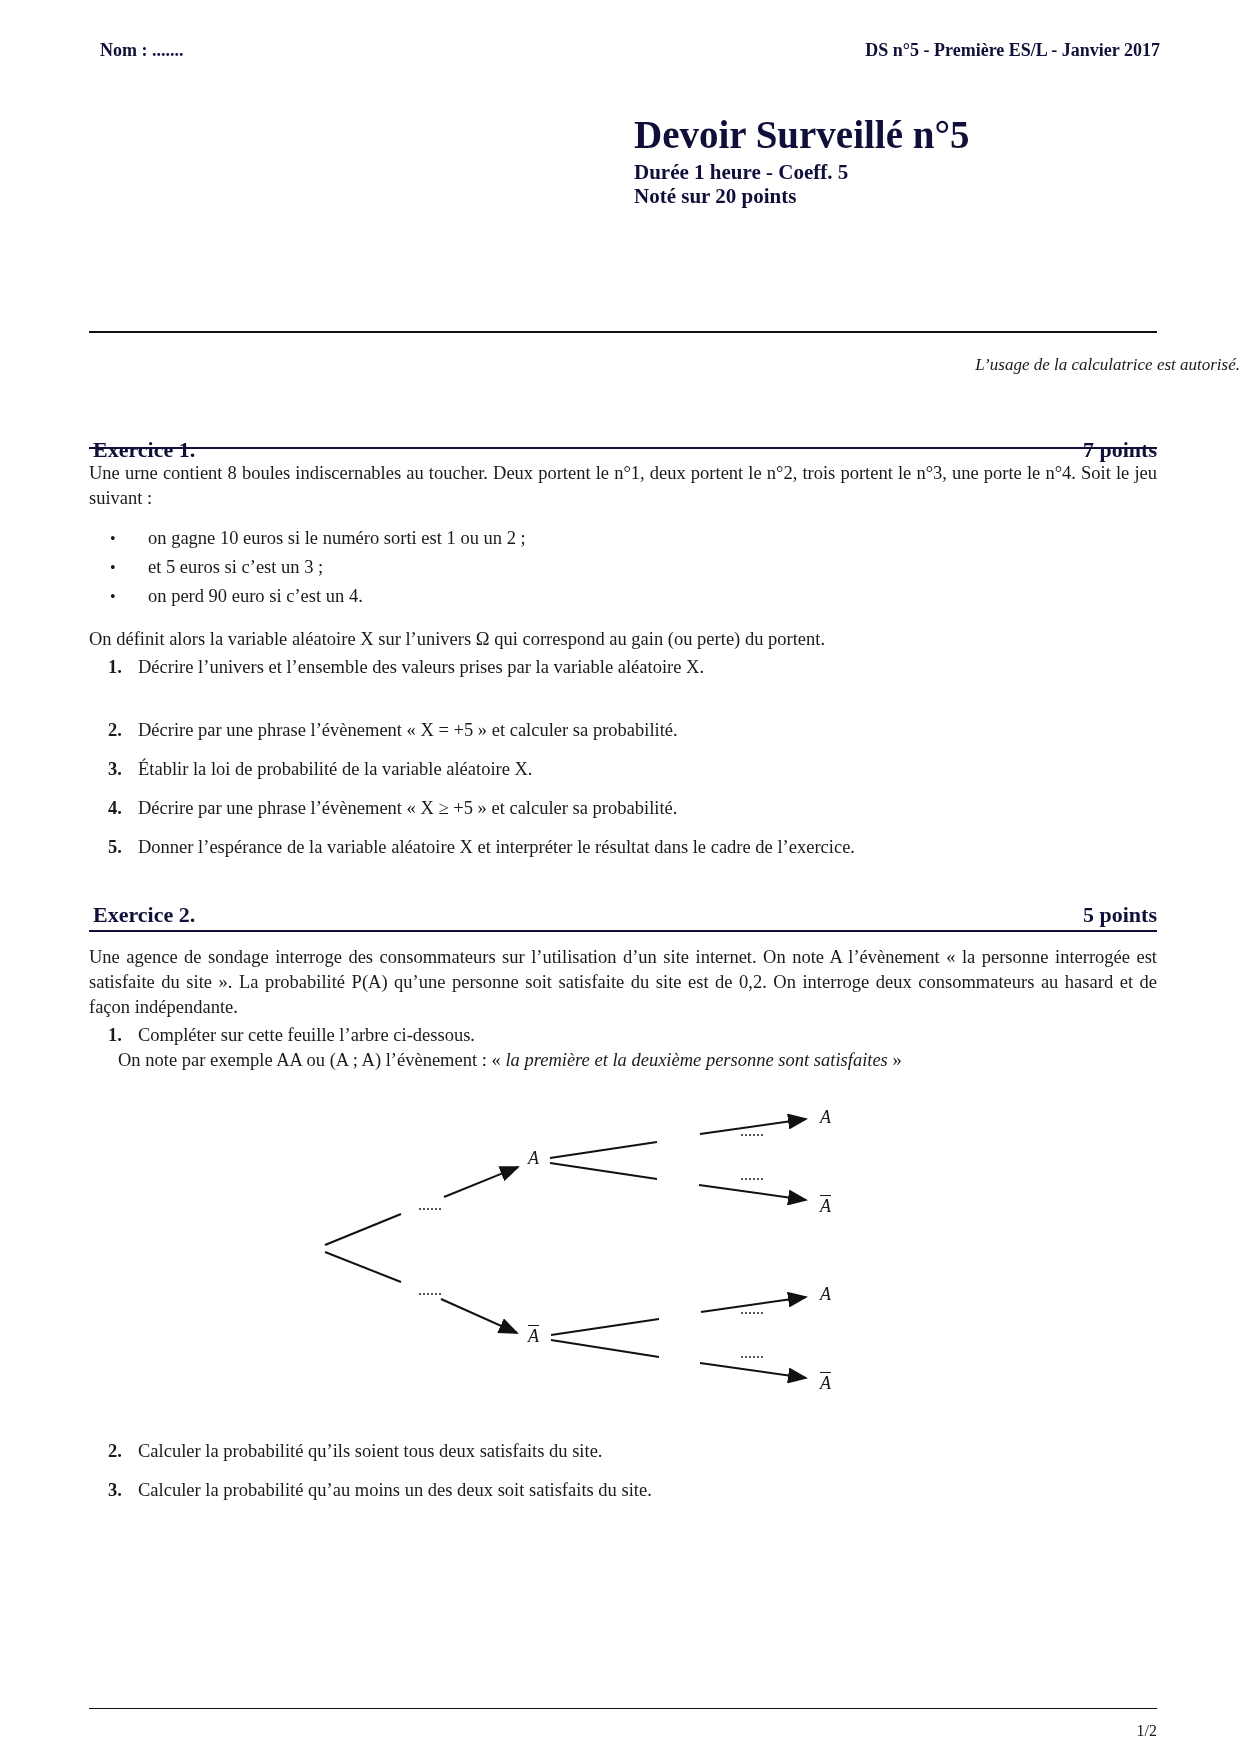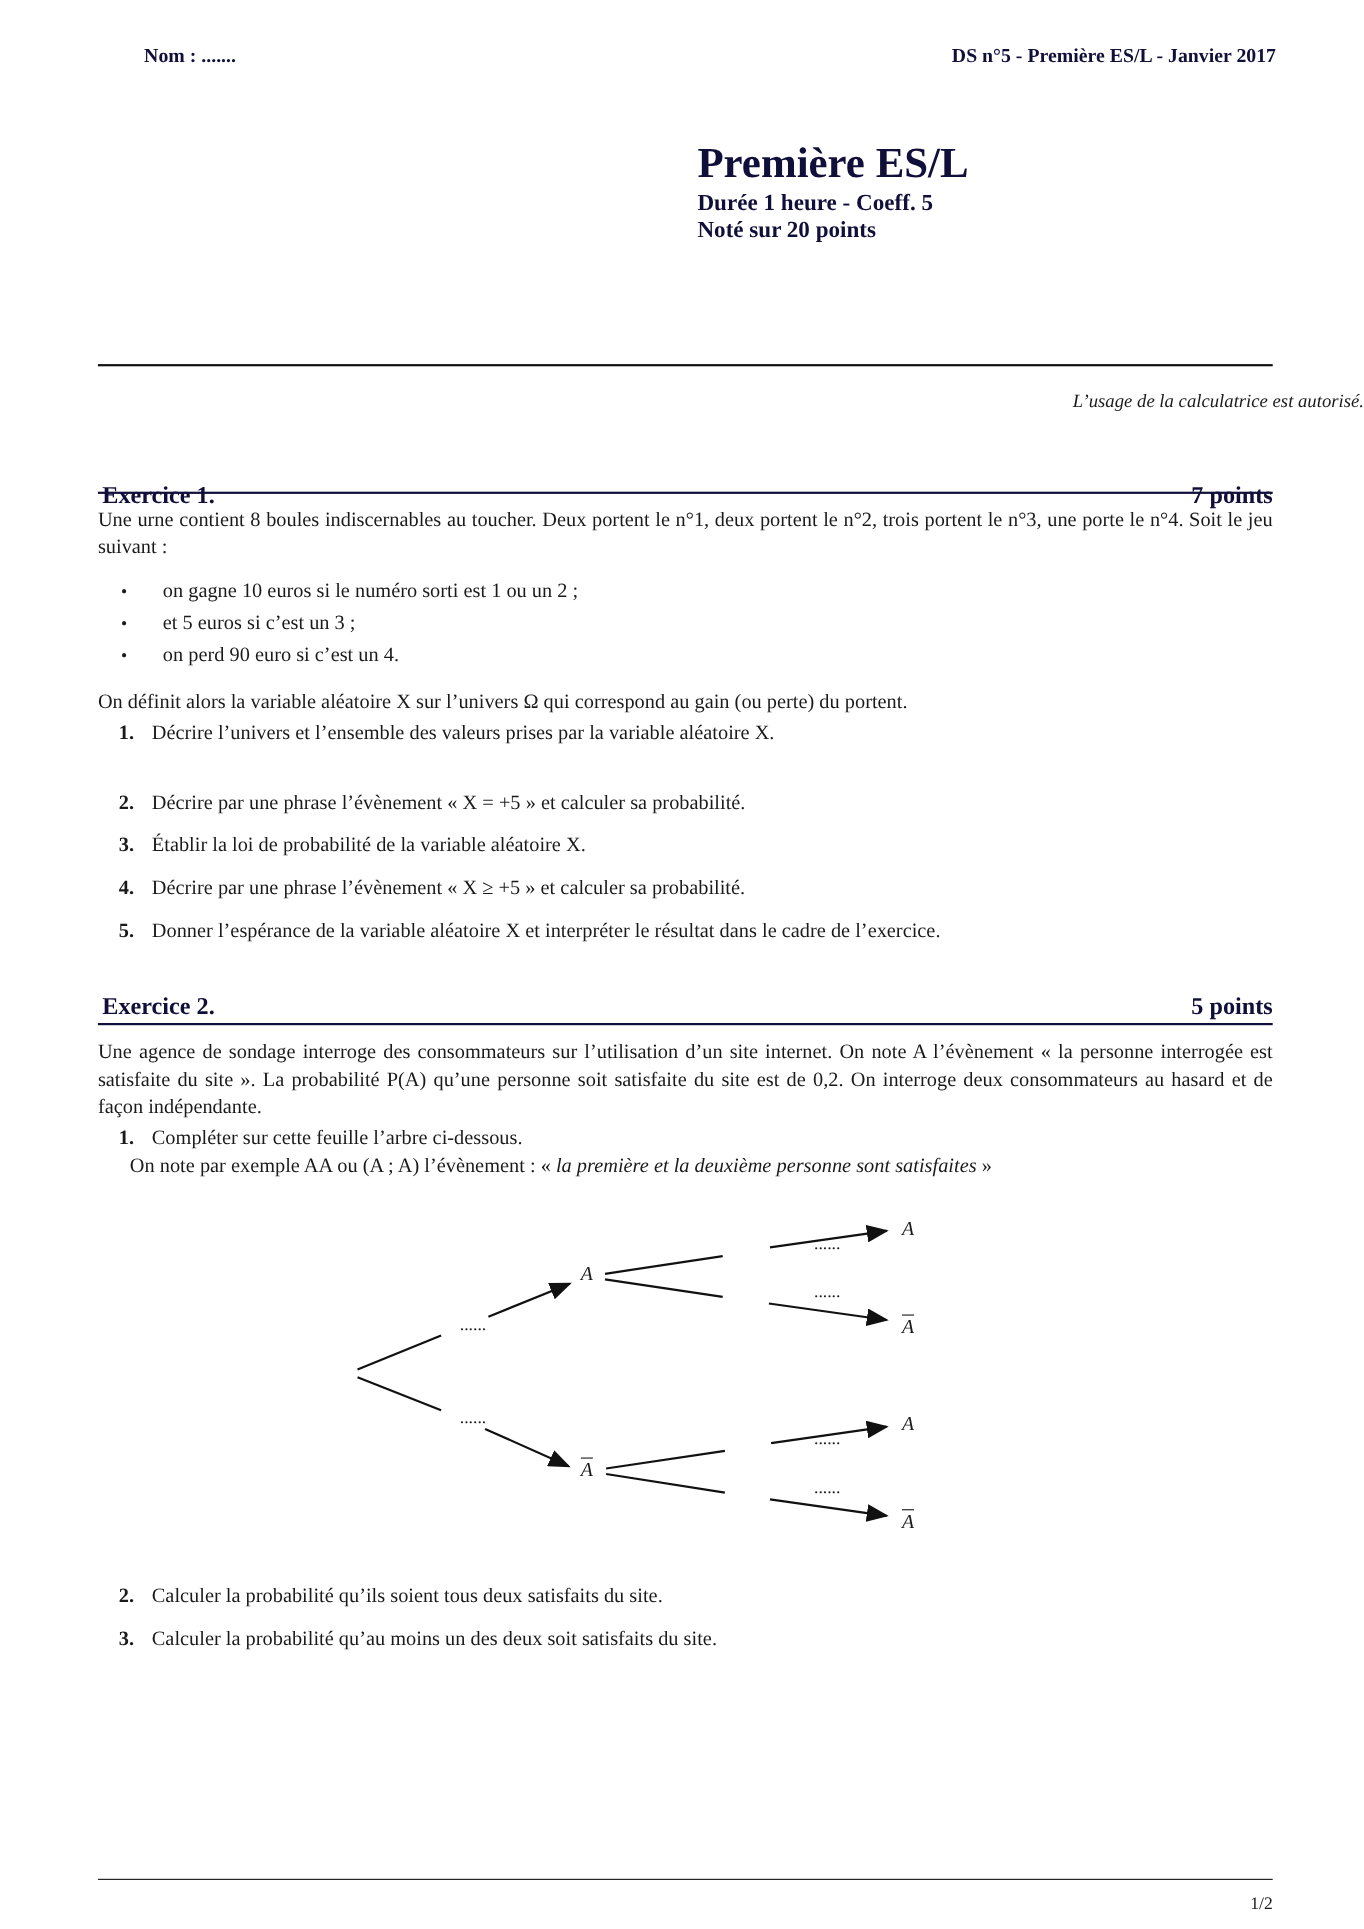--- a/index.html
+++ b/index.html
@@ -7,21 +7,21 @@
     body {
       position: relative;
       font-family: "DejaVu Serif", "Liberation Serif", serif;
       color: #1a1a1a;
       overflow: hidden;
     }
     .running-head {
       position: absolute; top: 40px; left: 100px; right: 80px;
       display: flex; justify-content: space-between;
       font-family: "Liberation Serif", serif; font-weight: bold;
-      font-size: 18px; color: #0f0f3a; margin-left: 31px;
+      font-size: 18px; color: #0f0f3a;
     }
     .title-block {
       position: absolute; left: 634px; top: 110px;
       color: #0f0f3a; font-weight: bold;
       font-family: "Liberation Serif", serif;
     }
     .t1 { font-size: 39px; line-height: 50px; }
     .t2 { font-size: 39px; line-height: 46px; margin-top: 16px; }
     .t3 { font-size: 25px; line-height: 26px; }
     .t4 { font-size: 21px; line-height: 24px; }
@@ -67,21 +67,21 @@
   </style>
 </head>
 <body>
 
 <div class="running-head">
   <span>Nom : .......</span>
   <span>DS n°5 -  Première ES/L -  Janvier 2017</span>
 </div>
 
 <div class="title-block">
-  <div class="t2">Première ES/L</div>
+  <div class="t1">Devoir Surveillé n°5</div>
   <div class="t4">Durée 1 heure -  Coeff. 5</div>
   <div class="t5">Noté sur 20 points</div>
 </div>
 
 <div class="rule-thick" style="top:331px"></div>
 
 <div class="note">L’usage de la calculatrice est autorisé.</div>
 
 <div class="ex-head" style="top:437px">
   <span>Exercice 1.</span>

